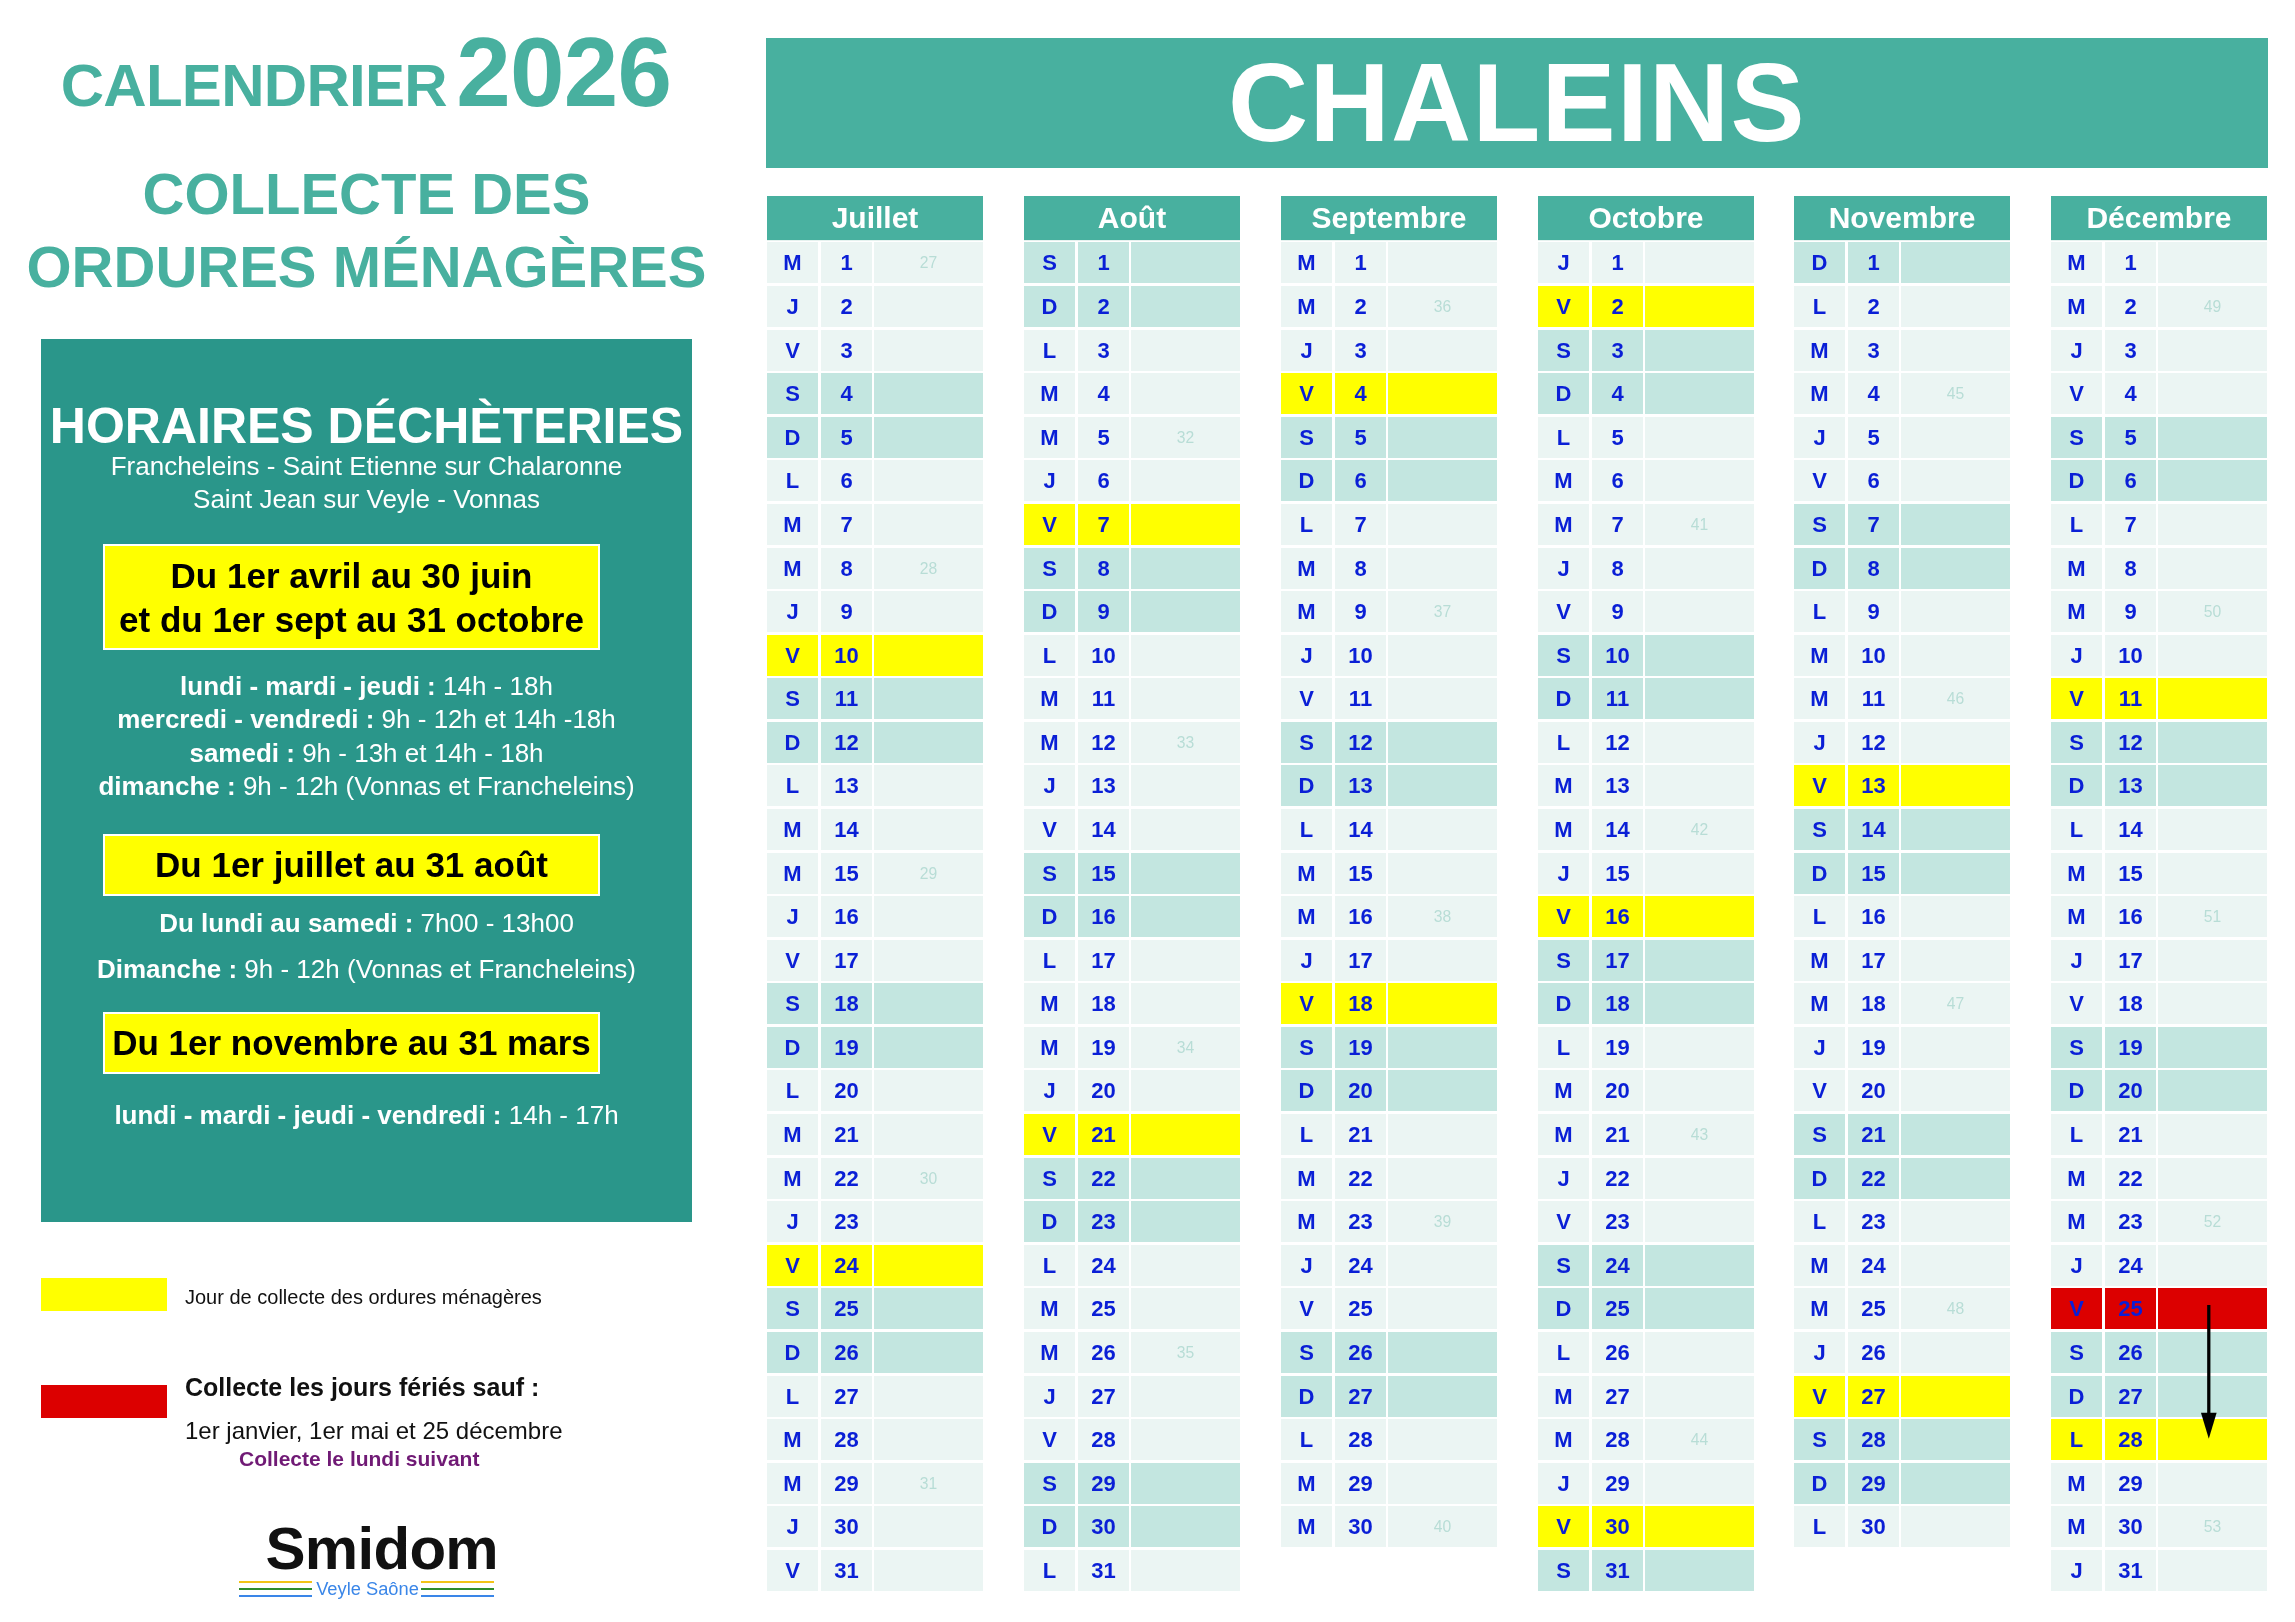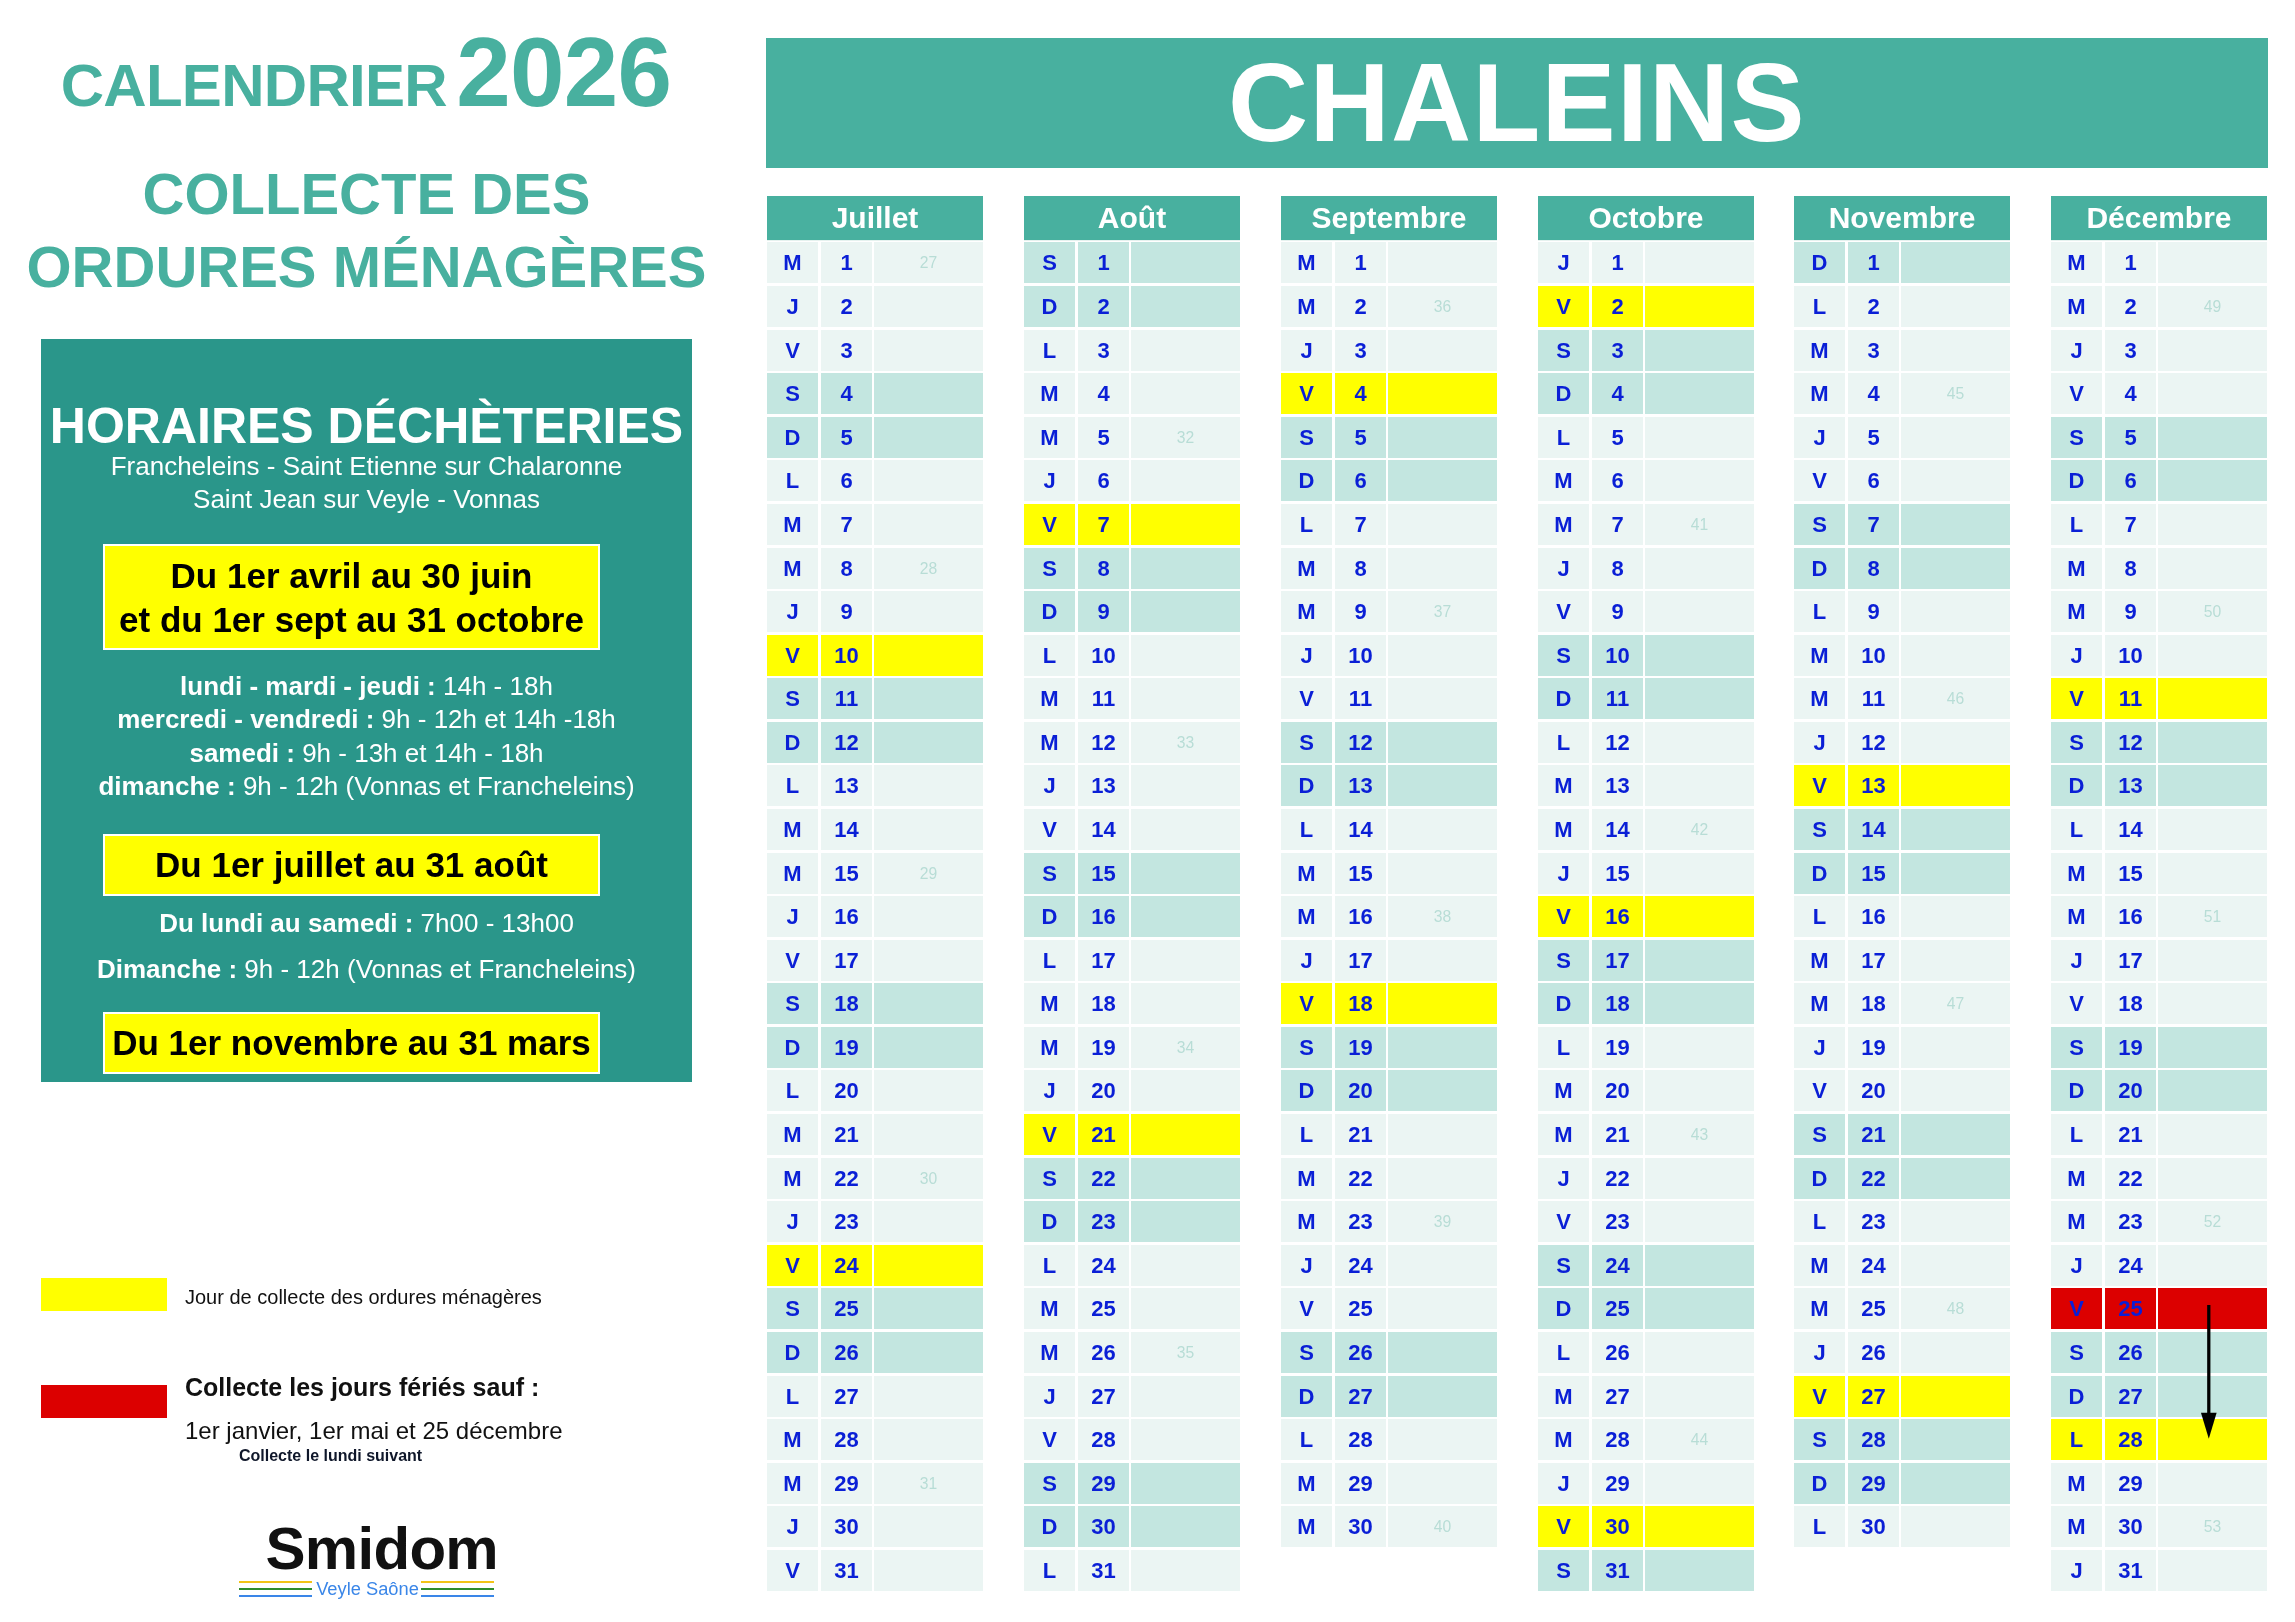--- a/index.html
+++ b/index.html
@@ -2,21 +2,21 @@
 <html style="font-size:10.5px"><head>
 <meta charset="utf-8">
 <style>
   html,body{margin:0;padding:0;background:#ffffff;}
   body{width:2295px;height:1623px;position:relative;overflow:hidden;font-family:"Liberation Sans",sans-serif;}
   .abs{position:absolute;}
   .teal-txt{color:#48B09F;font-weight:bold;text-align:center;}
   #title1{left:39px;top:26px;width:654px;font-size:60px;line-height:92px;letter-spacing:-0.7px;}
   #title1 .year{font-size:98px;margin-left:9.2px;}
   #title2{left:26px;top:157px;width:681px;font-size:58px;line-height:73px;}
-  #hours-box{left:41px;top:339px;width:651px;height:743px;background:#2A968A;color:#fff;text-align:center;}
+  #hours-box{left:41px;top:339px;width:651px;height:883px;background:#2A968A;color:#fff;text-align:center;}
   #hours-box .h-title{position:absolute;left:0;right:0;top:58px;font-size:50px;font-weight:bold;}
   #hours-box .h-sub{position:absolute;left:0;right:0;font-size:26px;line-height:33px;}
   .period{position:absolute;left:62px;width:497px;background:#FFFF00;border:2px solid #ffffff;color:#000;font-weight:bold;font-size:35px;line-height:44px;text-align:center;box-sizing:border-box;}
   .sched{position:absolute;left:0;right:0;font-size:26px;line-height:33px;}
   .sched b{font-weight:bold;}
   .legend-swatch{position:absolute;left:41px;width:126px;height:33px;}
   .legend-text{position:absolute;left:185px;color:#111;}
   #banner{left:766px;top:38px;width:1502px;height:130px;background:#48B09F;color:#fff;font-weight:bold;font-size:111px;line-height:130px;text-align:center;letter-spacing:1.3px;}
   .month{position:absolute;top:196px;width:216px;}
   .month-head{height:44px;background:#48B09F;color:#fff;font-weight:bold;font-size:30px;line-height:44px;text-align:center;border-bottom:1.3px solid #e6f2ef;}
@@ -71,21 +71,21 @@
   </div>
   <div class="sched" style="top:760px"><b>lundi - mardi - jeudi - vendredi :</b><span> 14h - 17h</span></div>
 </div>
 
 <div class="legend-swatch" style="top:1278px;background:#FFFF00"></div>
 <div class="legend-text" style="top:1286px;font-size:20px;">Jour de collecte des ordures ménagères</div>
 
 <div class="legend-swatch" style="top:1385px;background:#DC0000"></div>
 <div class="legend-text" style="top:1373px;font-size:25px;font-weight:bold;">Collecte les jours fériés sauf :</div>
 <div class="legend-text" style="top:1417px;font-size:24px;">1er janvier, 1er mai et 25 décembre</div>
-<div class="legend-text" style="top:1447px;left:239px;font-size:16px;font-weight:bold;color:#0f172a;">Collecte le lundi suivant</div>
+<div class="legend-text" style="top:1447px;left:239px;font-size:21px;font-weight:bold;color:#701a75;">Collecte le lundi suivant</div>
 
 <div id="logo" class="abs">
   <div class="name">Smidom</div>
   <div class="stripe" style="left:3.3px;width:73px;top:63px;background:#F2C318"></div>
   <div class="stripe" style="left:3.3px;width:73px;top:70px;background:#2E8B2E"></div>
   <div class="stripe" style="left:3.3px;width:73px;top:77px;background:#3A86E8"></div>
   <div class="tag">Veyle Saône</div>
   <div class="stripe" style="left:185px;width:73px;top:63px;background:#F2C318"></div>
   <div class="stripe" style="left:185px;width:73px;top:70px;background:#2E8B2E"></div>
   <div class="stripe" style="left:185px;width:73px;top:77px;background:#3A86E8"></div>

